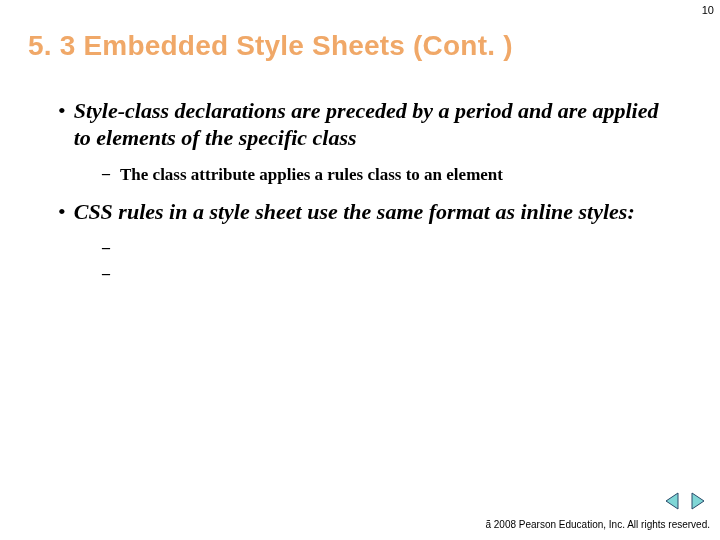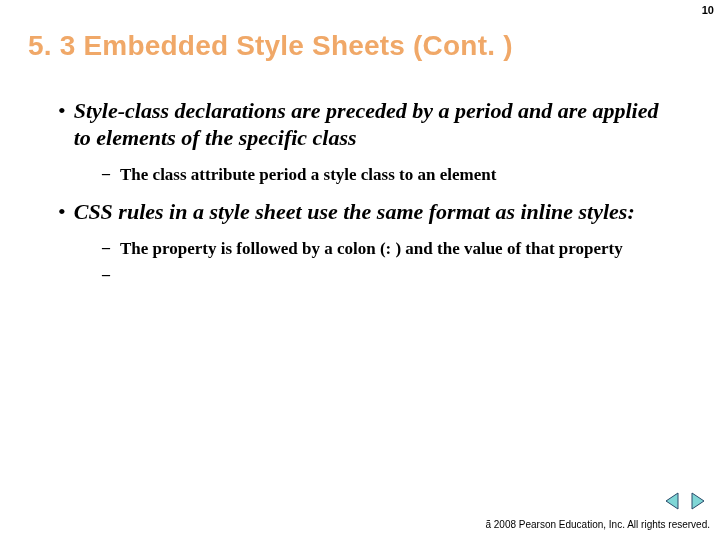--- a/index.html
+++ b/index.html
@@ -9,21 +9,20 @@
     font-family: "Times New Roman", Times, serif;
     position: relative;
   }
   .page-number {
     position: absolute;
     top: 4px;
     right: 6px;
     font-family: Arial, Helvetica, sans-serif;
     font-size: 11px;
     color: #000;
-    font-weight: bold;
   }
   .title {
     font-family: Arial, Helvetica, sans-serif;
     font-weight: bold;
     font-size: 28px;
     color: #f0a868;
     margin: 30px 16px 0 28px;
     letter-spacing: 0.2px;
   }
   .content {
@@ -97,32 +96,31 @@
 
 <div class="content">
 
   <div class="bullet">
     <span class="dot">•</span>
     <span class="btxt">Style-class declarations are preceded by a period and are applied to elements of the specific class</span>
   </div>
   <div class="sublist">
     <div class="sub">
       <span class="dash">–</span>
-      <span class="stxt">The class attribute period a style class to an element</span>
+      <span class="stxt">The class attribute applies a rules class to an element</span>
     </div>
   </div>
 
   <div class="bullet">
     <span class="dot">•</span>
     <span class="btxt">CSS rules in a style sheet use the same format as inline styles:</span>
   </div>
   <div class="sublist">
     <div class="sub">
       <span class="dash">–</span>
-      <span class="stxt">The property is followed by a colon (: ) and the value of that property</span>
     </div>
     <div class="sub">
       <span class="dash">–</span>
     </div>
   </div>
 
 </div>
 
 <div class="nav">
   <span class="nav-btn" title="previous slide">

